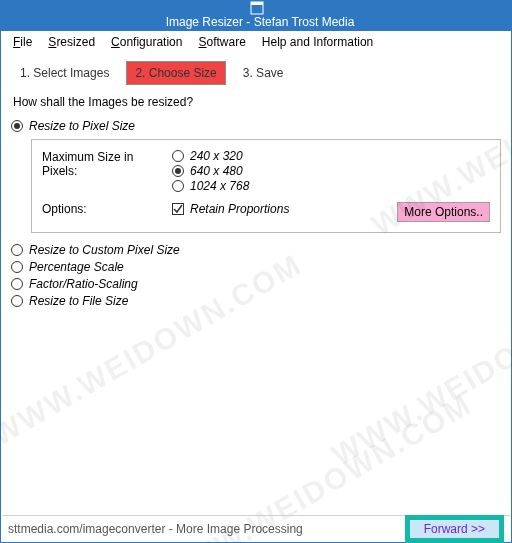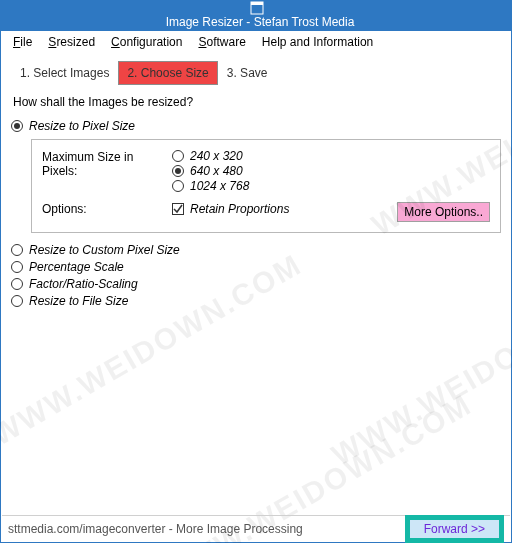--- a/index.html
+++ b/index.html
@@ -6,21 +6,21 @@
 body { margin: 0; background: #f0f0f0; overflow: hidden; }
 .window { width: 512px; height: 543px; background: #fff; border: 1px solid #2e78c2; position: relative; }
 .titlebar { height: 30px; background: #2e78c2; color: #fff; display: flex; align-items: center; padding-left: 8px; font-size: 12px; flex-direction: column; }
 .titlebar .app-icon { width: 14px; height: 14px; margin-right: 6px; display:inline-flex;align-items:center;justify-content:center; }
 .titlebar .title { flex: 1; }
 .winbtn { width: 46px; height: 30px; display: inline-flex; align-items: center; justify-content: center; color: #fff; }
 .menubar { height: 22px; display: flex; align-items: center; gap: 0; padding: 7px 4px; font-size: 12px; border-bottom: 0; }
 .menubar .mitem { padding: 2px 8px; cursor: default; color: #000; }
 .menubar .ul { text-decoration: underline; }
 .content { padding: 4px 8px 0 8px; font-size: 12px; color: #000; position: relative; }
-.tabs { display: flex; align-items: center; gap: 0; padding: 4px 2px 2px 2px; }
+.tabs { display: flex; align-items: center; gap: 8px; padding: 4px 2px 2px 2px; }
 .tab { padding: 4px 8px; border: 1px solid transparent; border-bottom: 1px solid transparent; font-size: 12px; cursor: default; color:#333;}
 .tab.active { border: 1px solid #8c8c8c; background: #ef4444; }
 .prompt { margin: 8px 2px 10px 4px; }
 .radio-row { display: flex; align-items: center; margin: 3px 2px; font-style: italic; }
 .radio { width: 12px; height: 12px; border: 1px solid #333; border-radius: 50%; margin-right: 6px; display: inline-flex; align-items:center; justify-content:center; }
 .radio.checked::after { content:""; width:6px; height:6px; border-radius:50%; background:#333; }
 .checkbox { width: 12px; height: 12px; border: 1px solid #333; margin-right: 6px; display:inline-flex;align-items:center;justify-content:center; background:#fff;}
 .checkbox.checked svg { display:block;}
 .checkbox svg { display:none; }
 .panel { border: 1px solid #b9b9b9; margin: 6px 2px 10px 22px; padding: 8px 10px 10px 10px; position: relative; }

